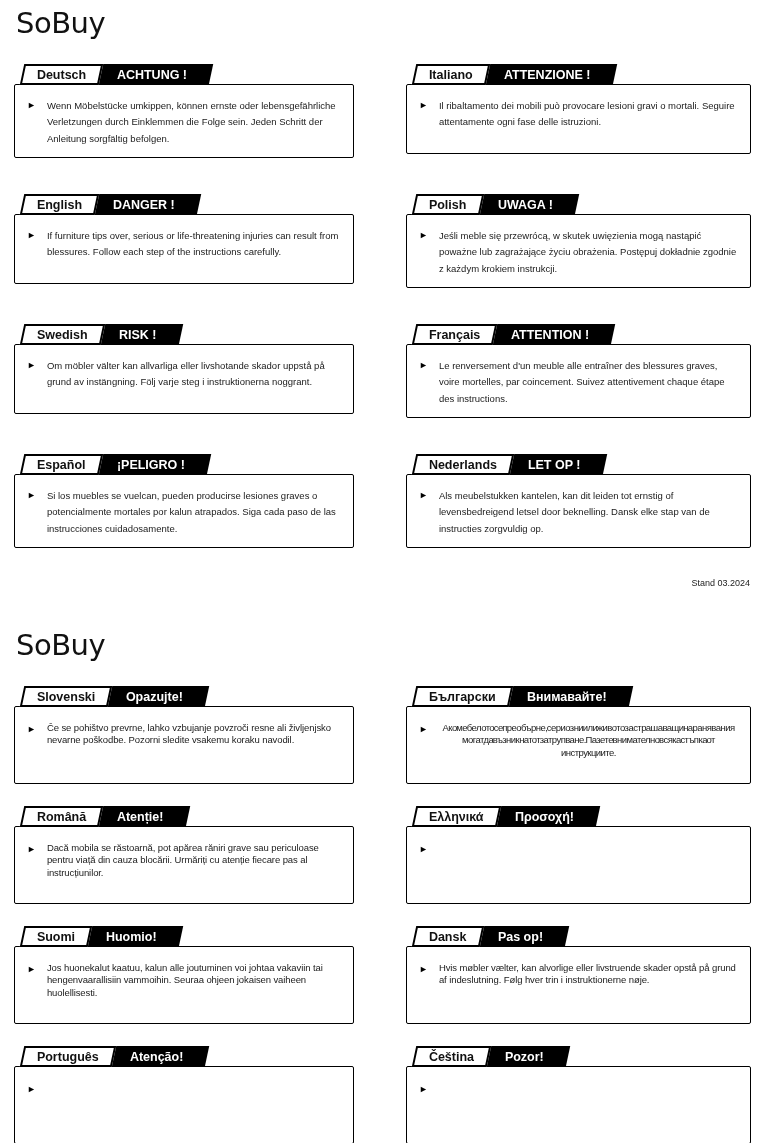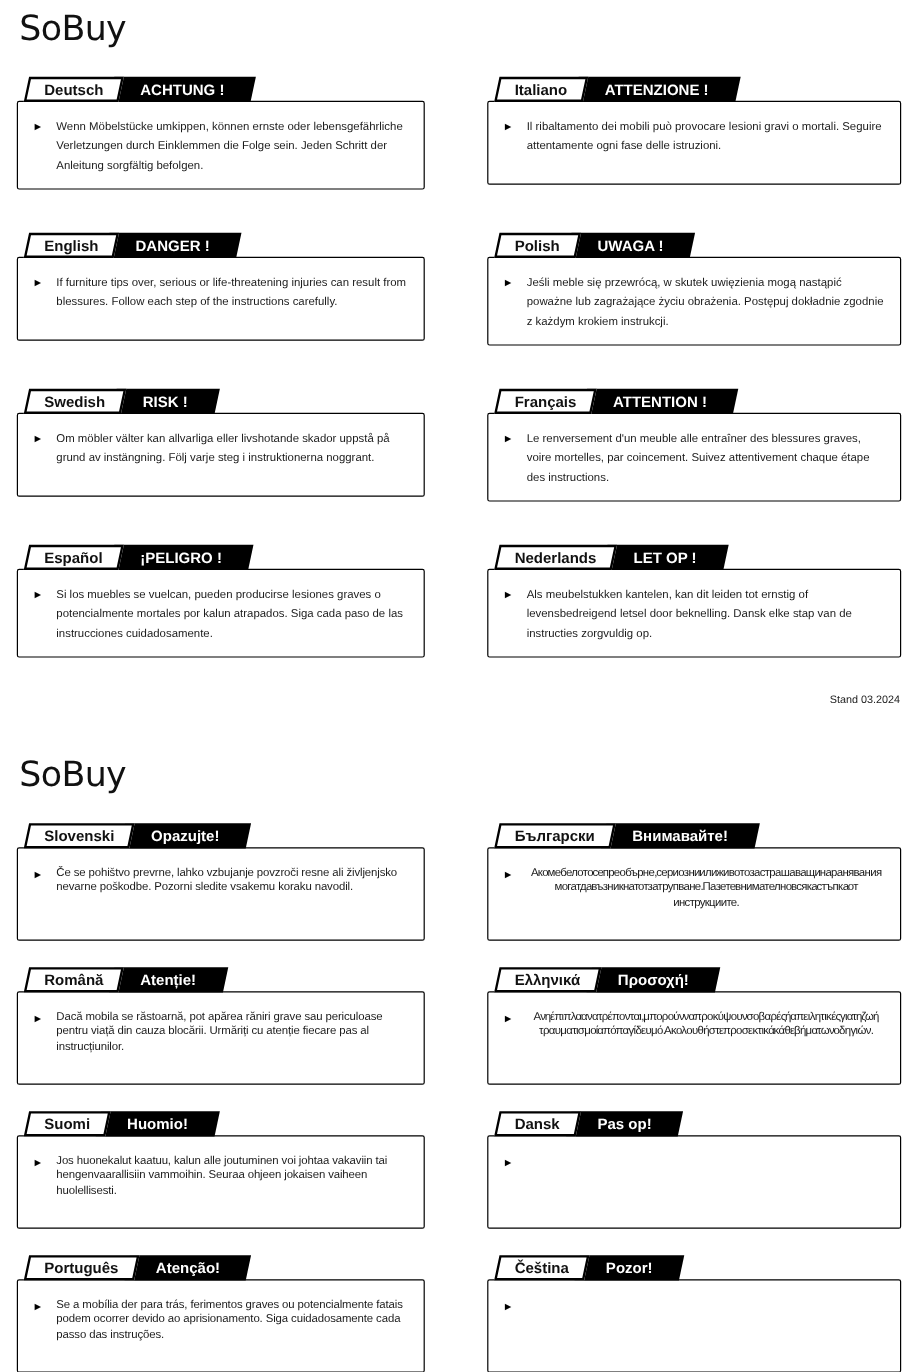--- a/index.html
+++ b/index.html
@@ -225,21 +225,20 @@
       <div class="tabs">
         <div class="lang-tab">
             <span>Ελληνικά</span>
           </div>
         <div class="alert-tab">
             <span>Προσοχή!</span>
           </div>
       </div>
       <div class="wbody">
         <span class="bullet">►</span>
-        <p class="wtext">Αν η έπιπλα ανατρέπονται, μπορούν να προκύψουν σοβαρές ή απειλητικές για τη ζωή τραυματισμοί από παγίδευμό. Ακολουθήστε προσεκτικά κάθε βήμα των οδηγιών.</p>
       </div>
     </div>
 
     <div class="card">
       <div class="tabs">
         <div class="lang-tab">
             <span>Suomi</span>
           </div>
         <div class="alert-tab">
             <span>Huomio!</span>
@@ -255,35 +254,35 @@
       <div class="tabs">
         <div class="lang-tab">
             <span>Dansk</span>
           </div>
         <div class="alert-tab">
             <span>Pas op!</span>
           </div>
       </div>
       <div class="wbody">
         <span class="bullet">►</span>
+        <p class="wtext">Hvis møbler vælter, kan alvorlige eller livstruende skader opstå på grund af indeslutning. Følg hver trin i instruktionerne nøje.</p>
       </div>
     </div>
 
     <div class="card">
       <div class="tabs">
         <div class="lang-tab">
             <span>Português</span>
           </div>
         <div class="alert-tab">
             <span>Atenção!</span>
           </div>
       </div>
       <div class="wbody">
         <span class="bullet">►</span>
-        <p class="wtext">Se a mobília der para trás, ferimentos graves ou potencialmente fatais podem ocorrer devido ao aprisionamento. Siga cuidadosamente cada passo das instruções.</p>
       </div>
     </div>
 
     <div class="card">
       <div class="tabs">
         <div class="lang-tab">
             <span>Čeština</span>
           </div>
         <div class="alert-tab">
             <span>Pozor!</span>

